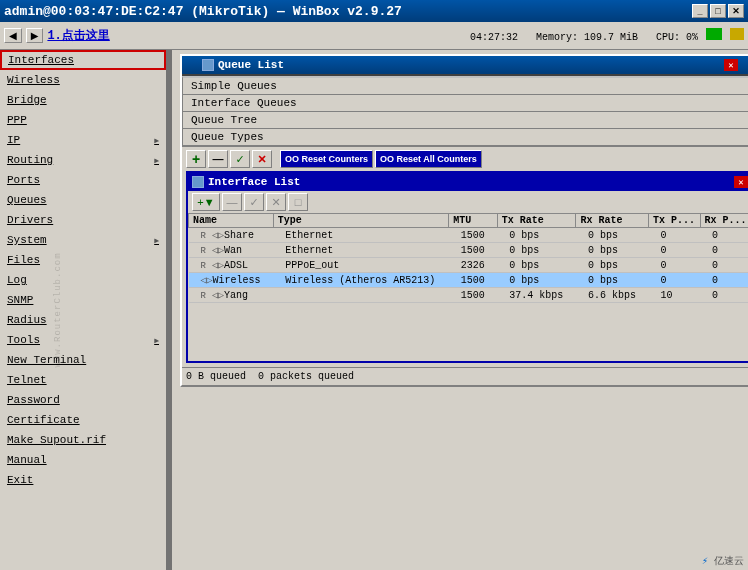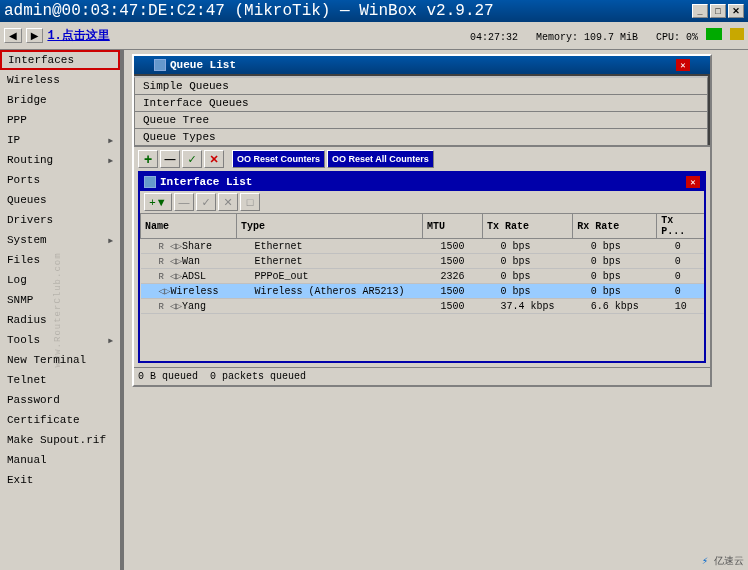--- a/index.html
+++ b/index.html
@@ -17,21 +17,21 @@
     .title-bar {
       background: linear-gradient(to bottom, #0054a6, #003c7a);
       color: white;
       height: 22px;
       display: flex;
       align-items: center;
       justify-content: space-between;
       padding: 0 4px;
       font-size: 11px;
     }
-    .title-bar-text { font-weight: normal; font-size: 16px; }
+    .title-bar-text { font-weight: bold; font-size: 13px; }
     .title-bar-buttons { display: flex; gap: 2px; }
     .win-btn {
       width: 16px; height: 14px;
       background: #d4d0c8;
       border: 1px solid #888;
       border-top-color: #fff;
       border-left-color: #fff;
       cursor: pointer;
       font-size: 9px;
       display: flex; align-items: center; justify-content: center;
@@ -83,25 +83,26 @@
     }
 
     
     .main-layout {
       display: flex;
       height: calc(570px - 22px - 28px);
     }
 
     
     .sidebar {
-      width: 124px;
-      background: #d4d0c8;
-      border-right: 4px solid #737373;
+      width: 172px;
+      background: #d4d0c8;
+      border-right: 6px solid #737373;
       overflow-y: auto;
       position: relative;
+      text-decoration: underline;
     }
     .sidebar-item {
       display: flex;
       align-items: center;
       padding: 2px 6px;
       cursor: pointer;
       font-size: 11px;
       height: 20px;
       border: 1px solid transparent;
     }
@@ -267,21 +268,21 @@
     }
     .iface-table th {
       background: #d4d0c8;
       border: 1px solid #888;
       padding: 1px 4px;
       text-align: left;
       font-weight: bold;
       cursor: pointer;
     }
     .iface-table td {
-      padding: 1px 18px;
+      padding: 1px 12px;
       border-bottom: 1px solid #c0c0c0;
       white-space: nowrap;
     }
     .iface-table tr.highlighted { background: #99ccff; }
     .iface-table tr.highlighted td { background: #99ccff; }
 
     .row-flag { font-size: 9px; color: #555; }
     .arrow-icon { color: #555; font-size: 10px; }
 
     

